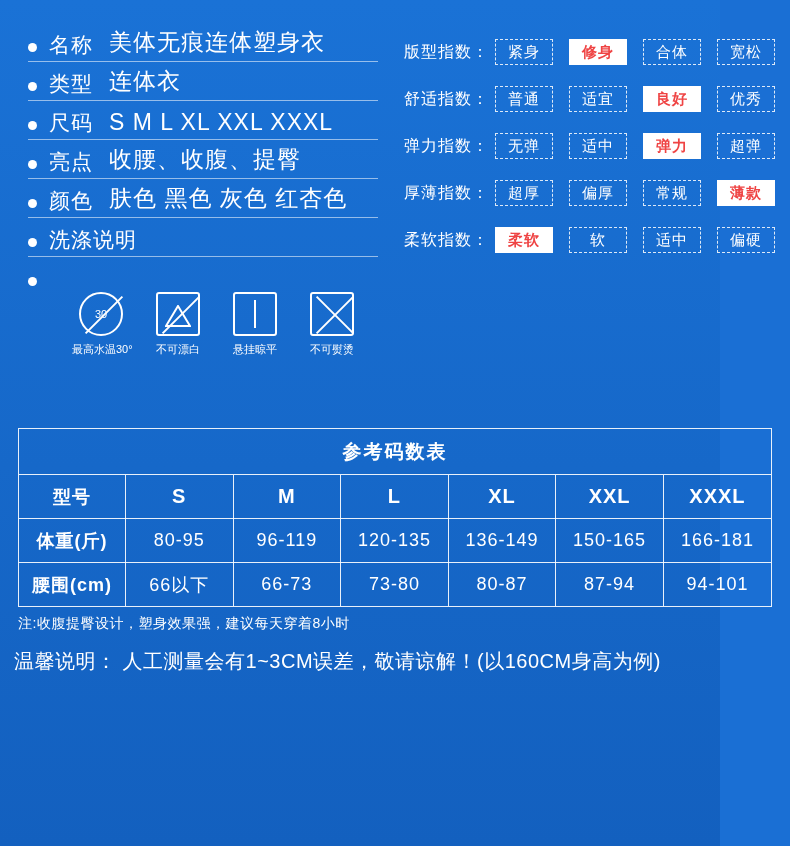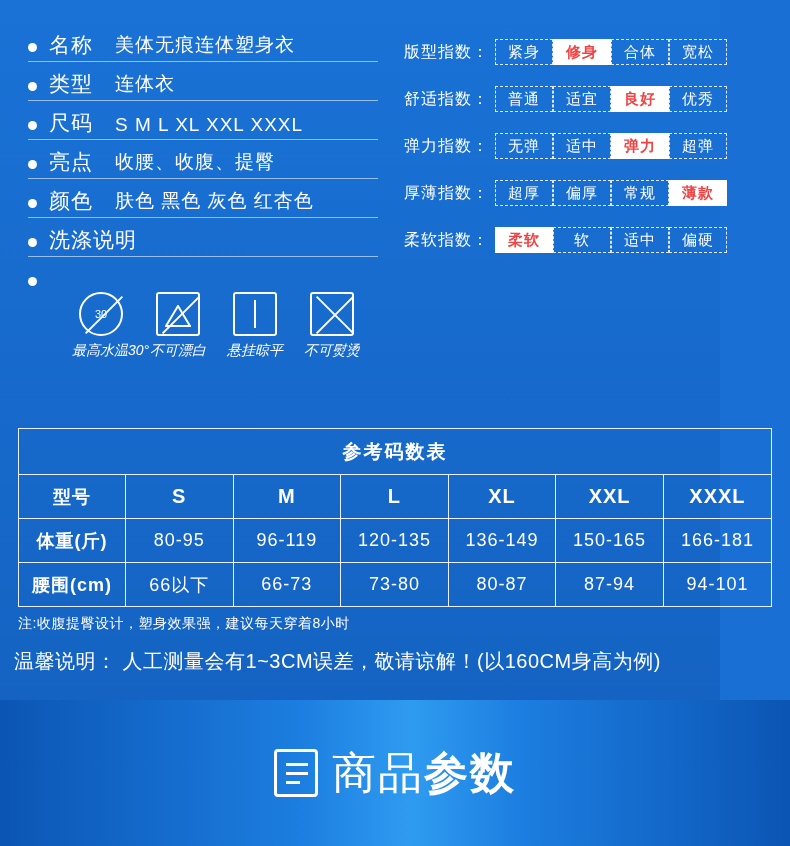--- a/index.html
+++ b/index.html
@@ -52,22 +52,22 @@
     margin-right: 12px;
     flex: 0 0 auto;
   }
   .spec-label {
     font-size: 21px;
     letter-spacing: 1px;
     margin-bottom: 2px;
     white-space: nowrap;
   }
   .spec-value {
-    font-size: 19px;
-    margin-left: 22px;
+    font-size: 23px;
+    margin-left: 16px;
     margin-bottom: 3px;
     white-space: nowrap;
     letter-spacing: 1px;
   }
   .spec-row.no-line {
     border-bottom: none;
   }
 
   
   .right-col {
@@ -83,21 +83,21 @@
     margin-bottom: 19px;
   }
   .idx-label {
     font-size: 16px;
     white-space: nowrap;
     margin-right: 6px;
     letter-spacing: 1px;
   }
   .idx-opts {
     display: flex;
-    gap: 0;
+    gap: 16px;
   }
   .idx-opt {
     border: 1px dashed rgba(255,255,255,0.85);
     font-size: 15px;
     padding: 3px 9px;
     min-width: 38px;
     text-align: center;
     color: #ffffff;
     letter-spacing: 1px;
     line-height: 18px;
@@ -127,25 +127,24 @@
     margin: 0 auto;
     border: 2px solid #ffffff;
     border-radius: 3px;
     position: relative;
     box-sizing: border-box;
   }
   .wash-box.circle {
     border-radius: 50%;
   }
   .wash-caption {
-    font-size: 14px;
+    font-size: 11px;
     margin-top: 6px;
     white-space: nowrap;
     letter-spacing: 0px;
-    font-style: italic;
   }
   .slash, .slash2 {
     position: absolute;
     left: -3px;
     top: 50%;
     width: 52px;
     height: 2px;
     background: #ffffff;
     transform: rotate(-45deg);
     transform-origin: center;
@@ -462,24 +461,14 @@
         <td>87-94</td>
         <td>94-101</td>
       </tr>
     </tbody>
       </table>
   </div>
 
   <div class="note1">注:收腹提臀设计，塑身效果强，建议每天穿着8小时</div>
   <div class="note2">温馨说明：  人工测量会有1~3CM误差，敬请谅解！(以160CM身高为例)</div>
 
-  <div class="banner">
-    <div class="banner-inner">
-      <div class="banner-icon">
-        <i></i>
-        <i></i>
-        <i></i>
-      </div>
-      <div class="banner-text"><span>商品</span><span class="b">参数</span></div>
-    </div>
-  </div>
 
 </div>
 
 </body></html>

